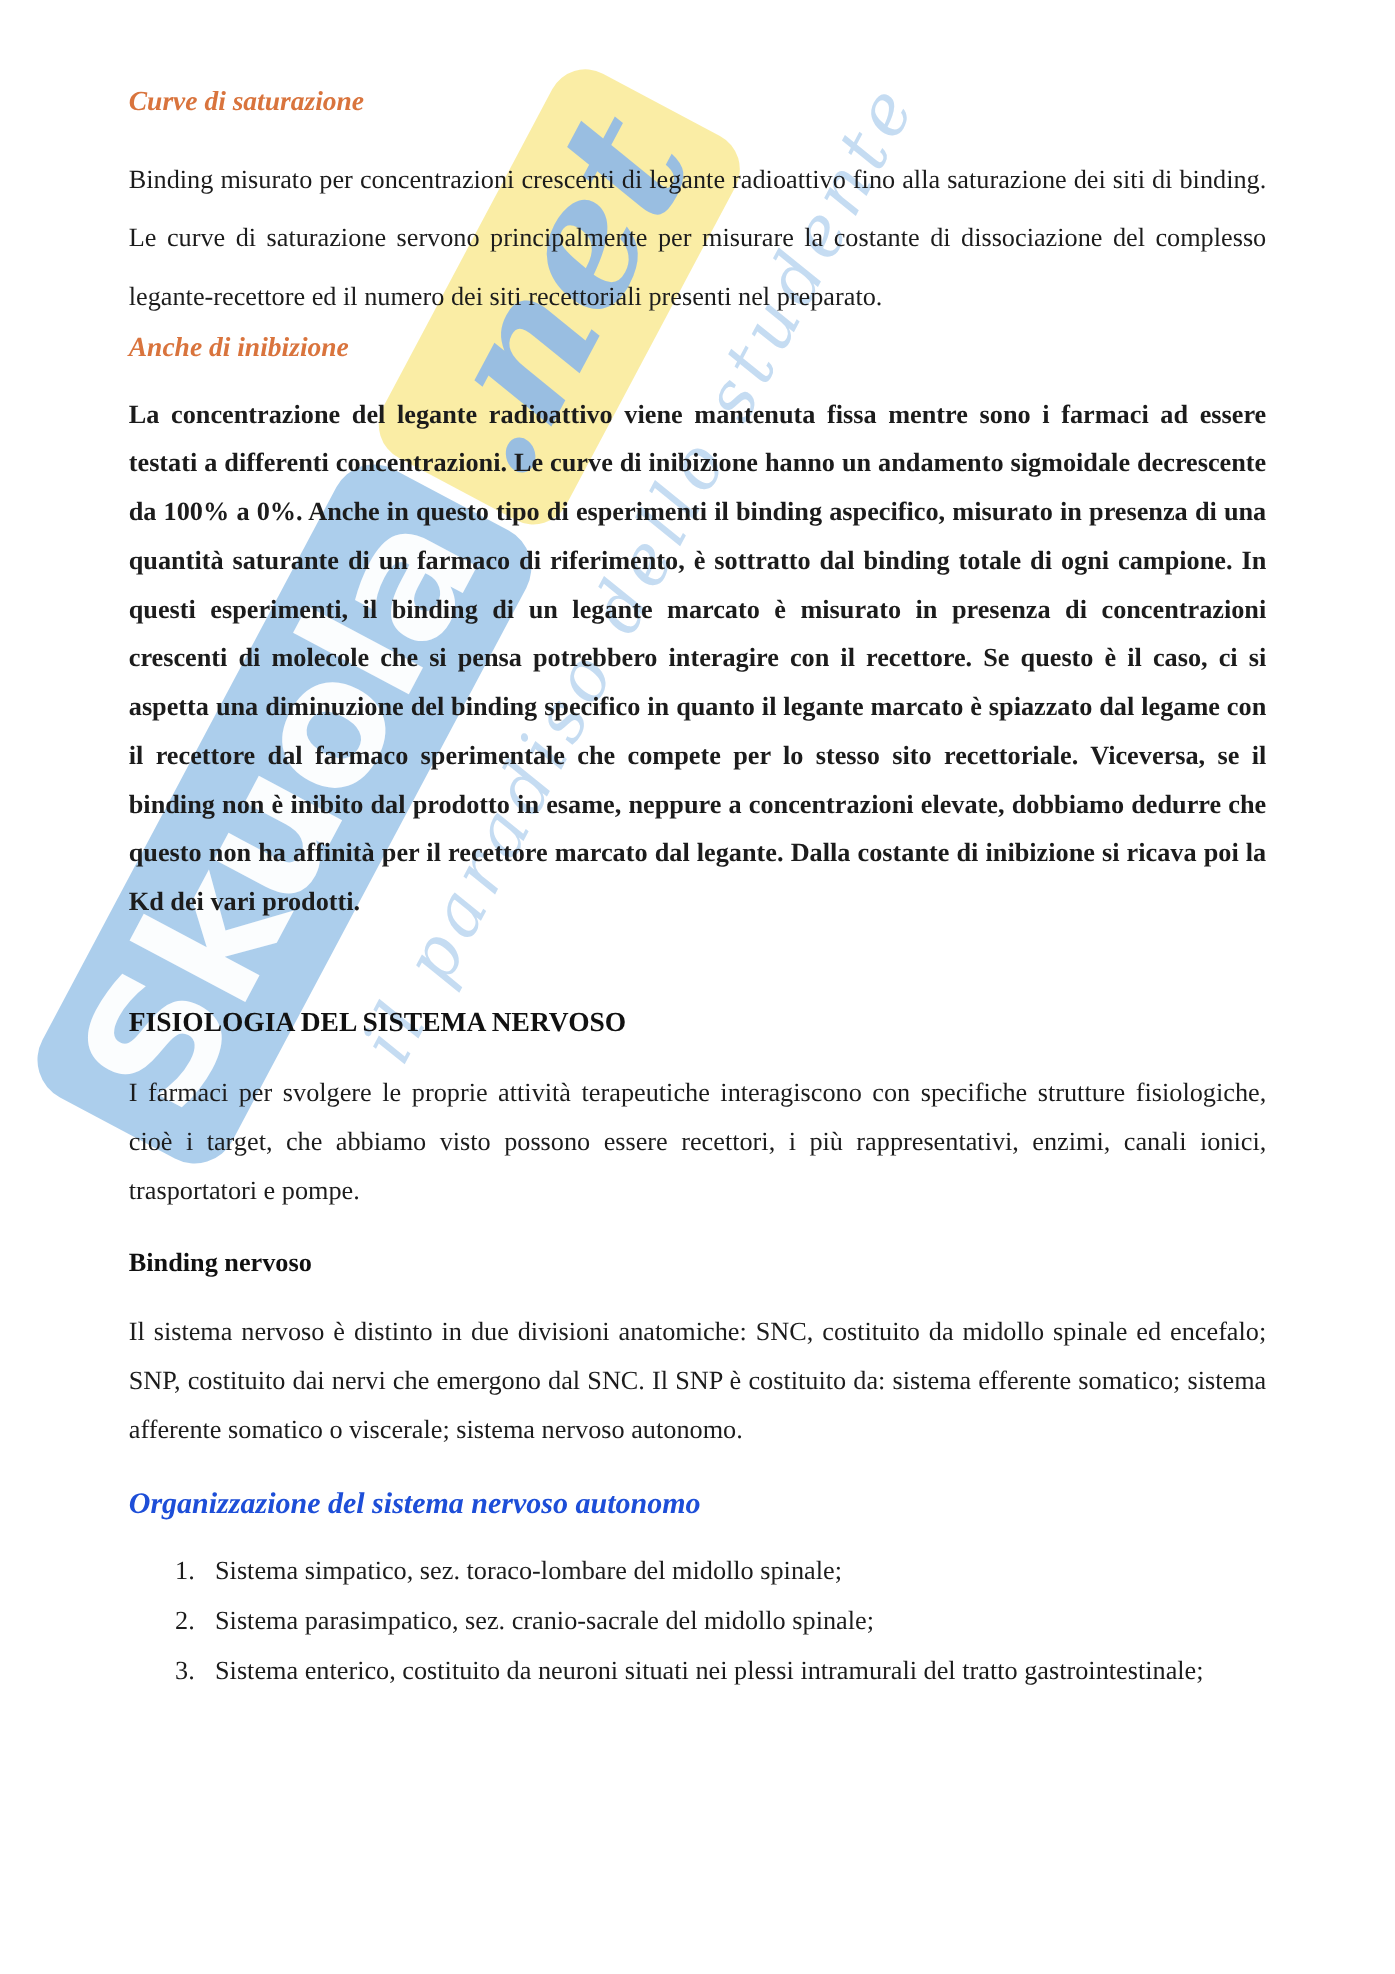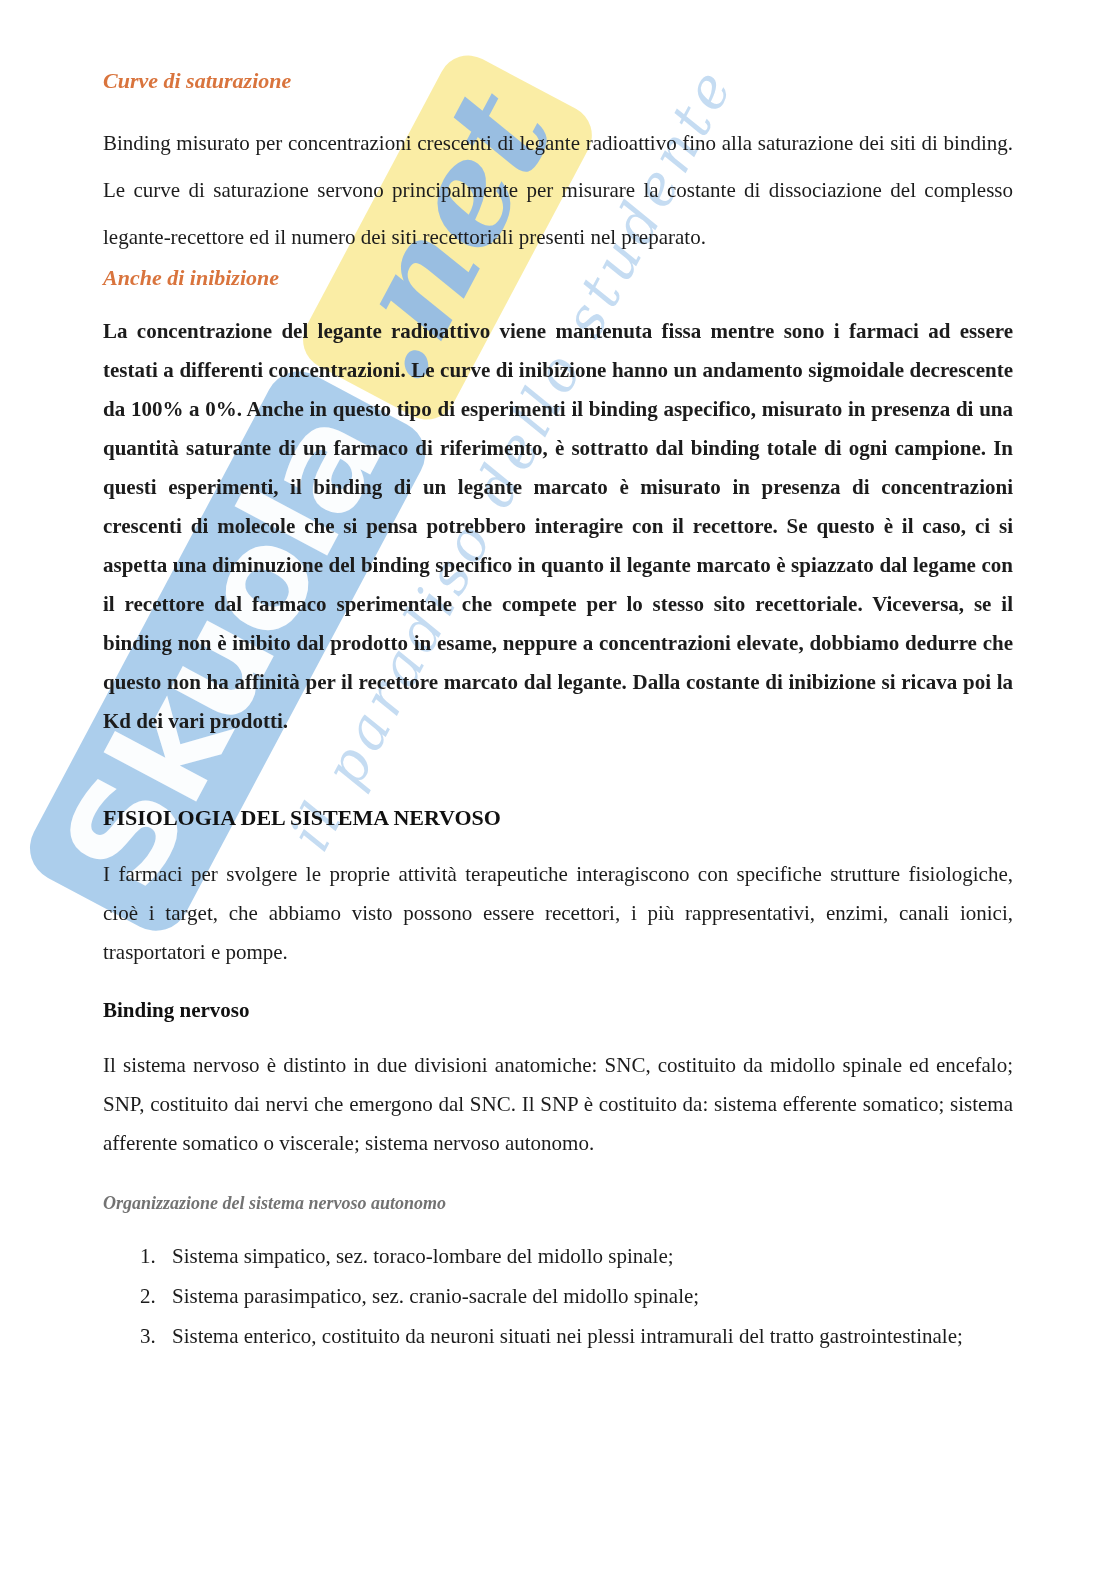--- a/index.html
+++ b/index.html
@@ -73,25 +73,25 @@
   .h-orange{
     margin:0;
     font-size:22px;
     line-height:30px;
     font-weight:bold;
     font-style:italic;
     color:#d9743d;
   }
   .h-purple{
     margin:0;
-    font-size:18px;
+    font-size:24px;
     line-height:30px;
     font-weight:bold;
     font-style:italic;
-    color:#737373;
+    color:#1d4ed8;
   }
   .h-caps{
     margin:0;
     font-size:22px;
     line-height:30px;
     font-weight:bold;
     color:#111;
   }
   .h-sub{
     margin:0;

